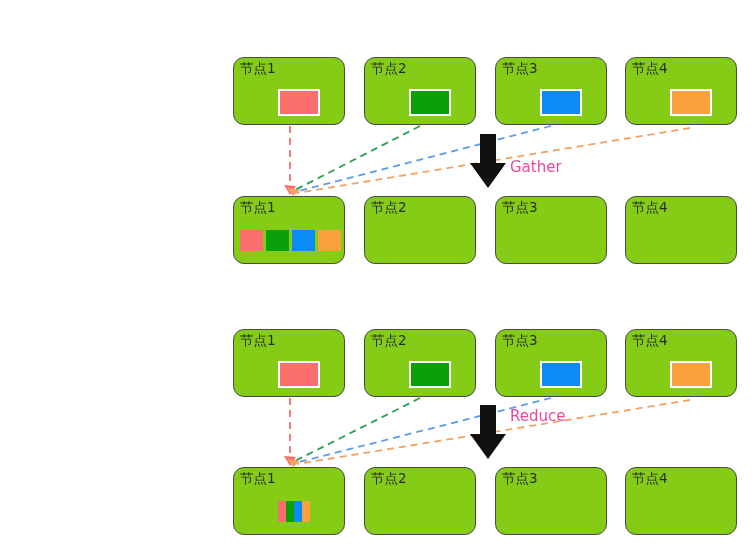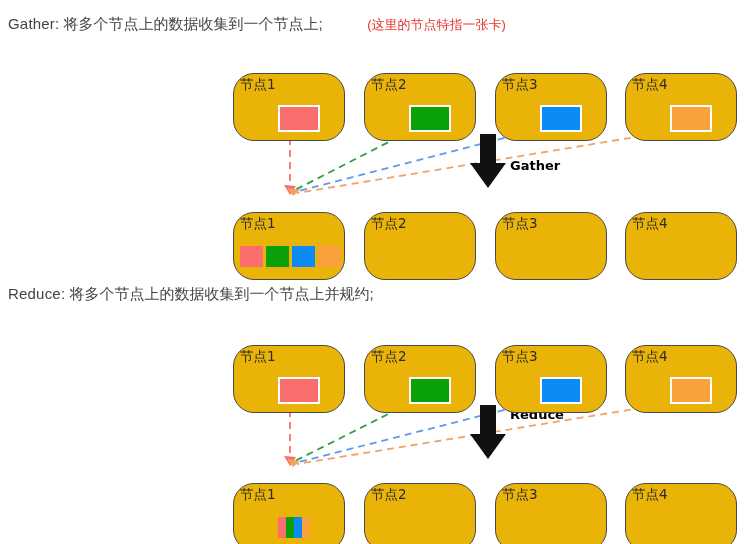--- a/index.html
+++ b/index.html
@@ -38,24 +38,23 @@
 
   .cap-label { letter-spacing: .2px; }
   .cap-gap { display: inline-block; width: 36px; }
 
   
   .node {
     position: absolute;
     width: 112px;
     height: 68px;
     border: 1.6px solid #4a4a4a;
-    border-radius: 21px;
-    background: #eab308;
+    border-radius: 11px;
+    background: #84cc16;
     box-sizing: border-box;
-    margin-top: 16px;
   }
   .node .node-title {
     position: absolute;
     left: 6px;
     top: 2px;
     font-size: 13.5px;
     color: #2b2b2b;
     font-family: "DejaVu Sans", "Liberation Sans", sans-serif;
     white-space: nowrap;
   }
@@ -89,52 +88,42 @@
     position: absolute;
     left: 44px;
     top: 33px;
     width: 32px;
     height: 21px;
     display: flex;
   }
   .chip-reduced .s { flex: 1 1 0; height: 100%; }
   .arrow-label {
     position: absolute;
-    font-size: 13px;
-    font-weight: bold;
-    color: #000000;
+    font-size: 15px;
+    font-weight: normal;
+    color: #ec4899;
     font-family: "DejaVu Sans", "Liberation Sans", sans-serif;
     white-space: nowrap;
   }
 
   svg.lines {
     position: absolute;
     left: 0;
     top: 0;
     width: 754px;
     height: 544px;
     pointer-events: none;
   }
 </style>
 </head>
 <body>
 
 <div class="canvas">
 
-  <div class="caption" id="caption-gather">
-    <span class="cap-label">Gather:</span>
-    <span>将多个节点上的数据收集到一个节点上;</span>
-    <span class="cap-gap"></span>
-    <span class="note">(这里的节点特指一张卡)</span>
-  </div>
-
-  <div class="caption" id="caption-reduce">
-    <span class="cap-label">Reduce:</span>
-    <span>将多个节点上的数据收集到一个节点上并规约;</span>
-  </div>
+
 
   <svg class="lines" viewBox="0 0 754 544">
 
     <g>
       <line x1="290" y1="126" x2="290" y2="190" stroke="#FA6E6E" stroke-width="1.8" stroke-dasharray="7,5"></line>
       <line x1="420" y1="126" x2="293" y2="191" stroke="#2E9E4F" stroke-width="1.8" stroke-dasharray="7,5"></line>
       <line x1="551" y1="126" x2="295" y2="192" stroke="#5B9BE8" stroke-width="1.8" stroke-dasharray="7,5"></line>
       <line x1="690" y1="128" x2="297" y2="193" stroke="#F4A261" stroke-width="1.8" stroke-dasharray="7,5"></line>
       <polygon points="290,195 284,185 296,186" fill="#FA6E6E"></polygon>
       <polygon points="293,196 287,188 300,190" fill="#F4A261"></polygon>

